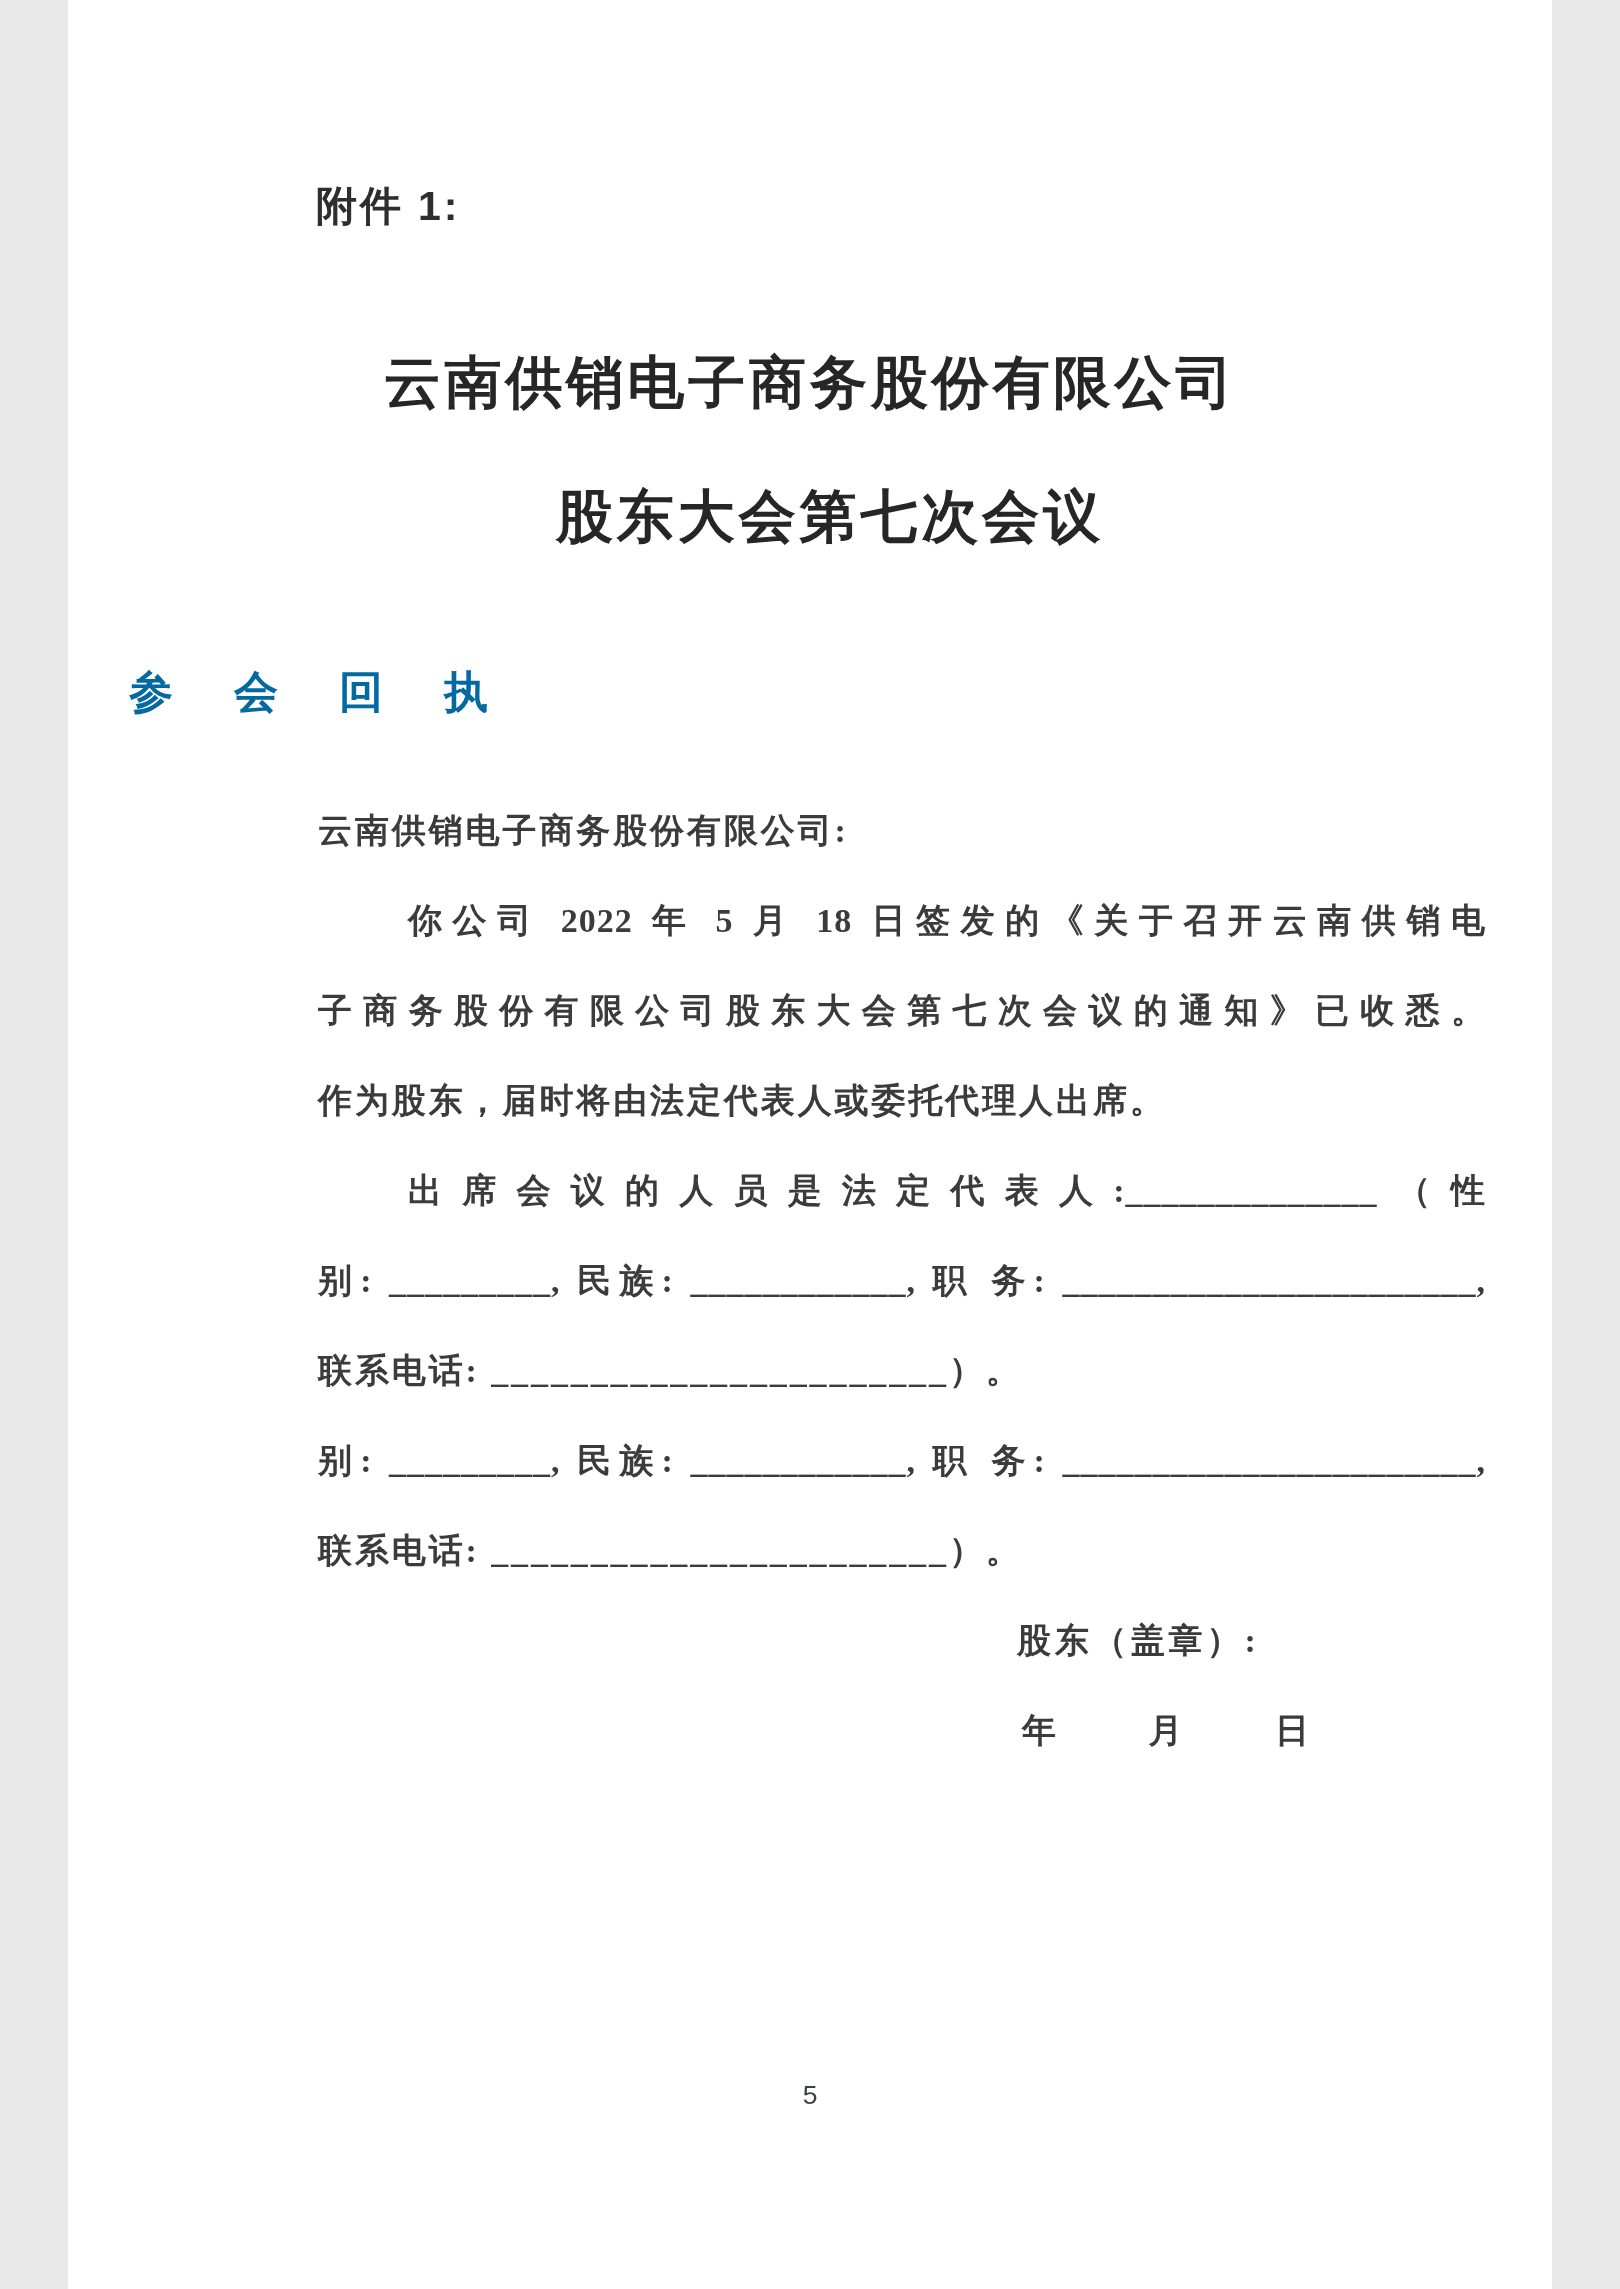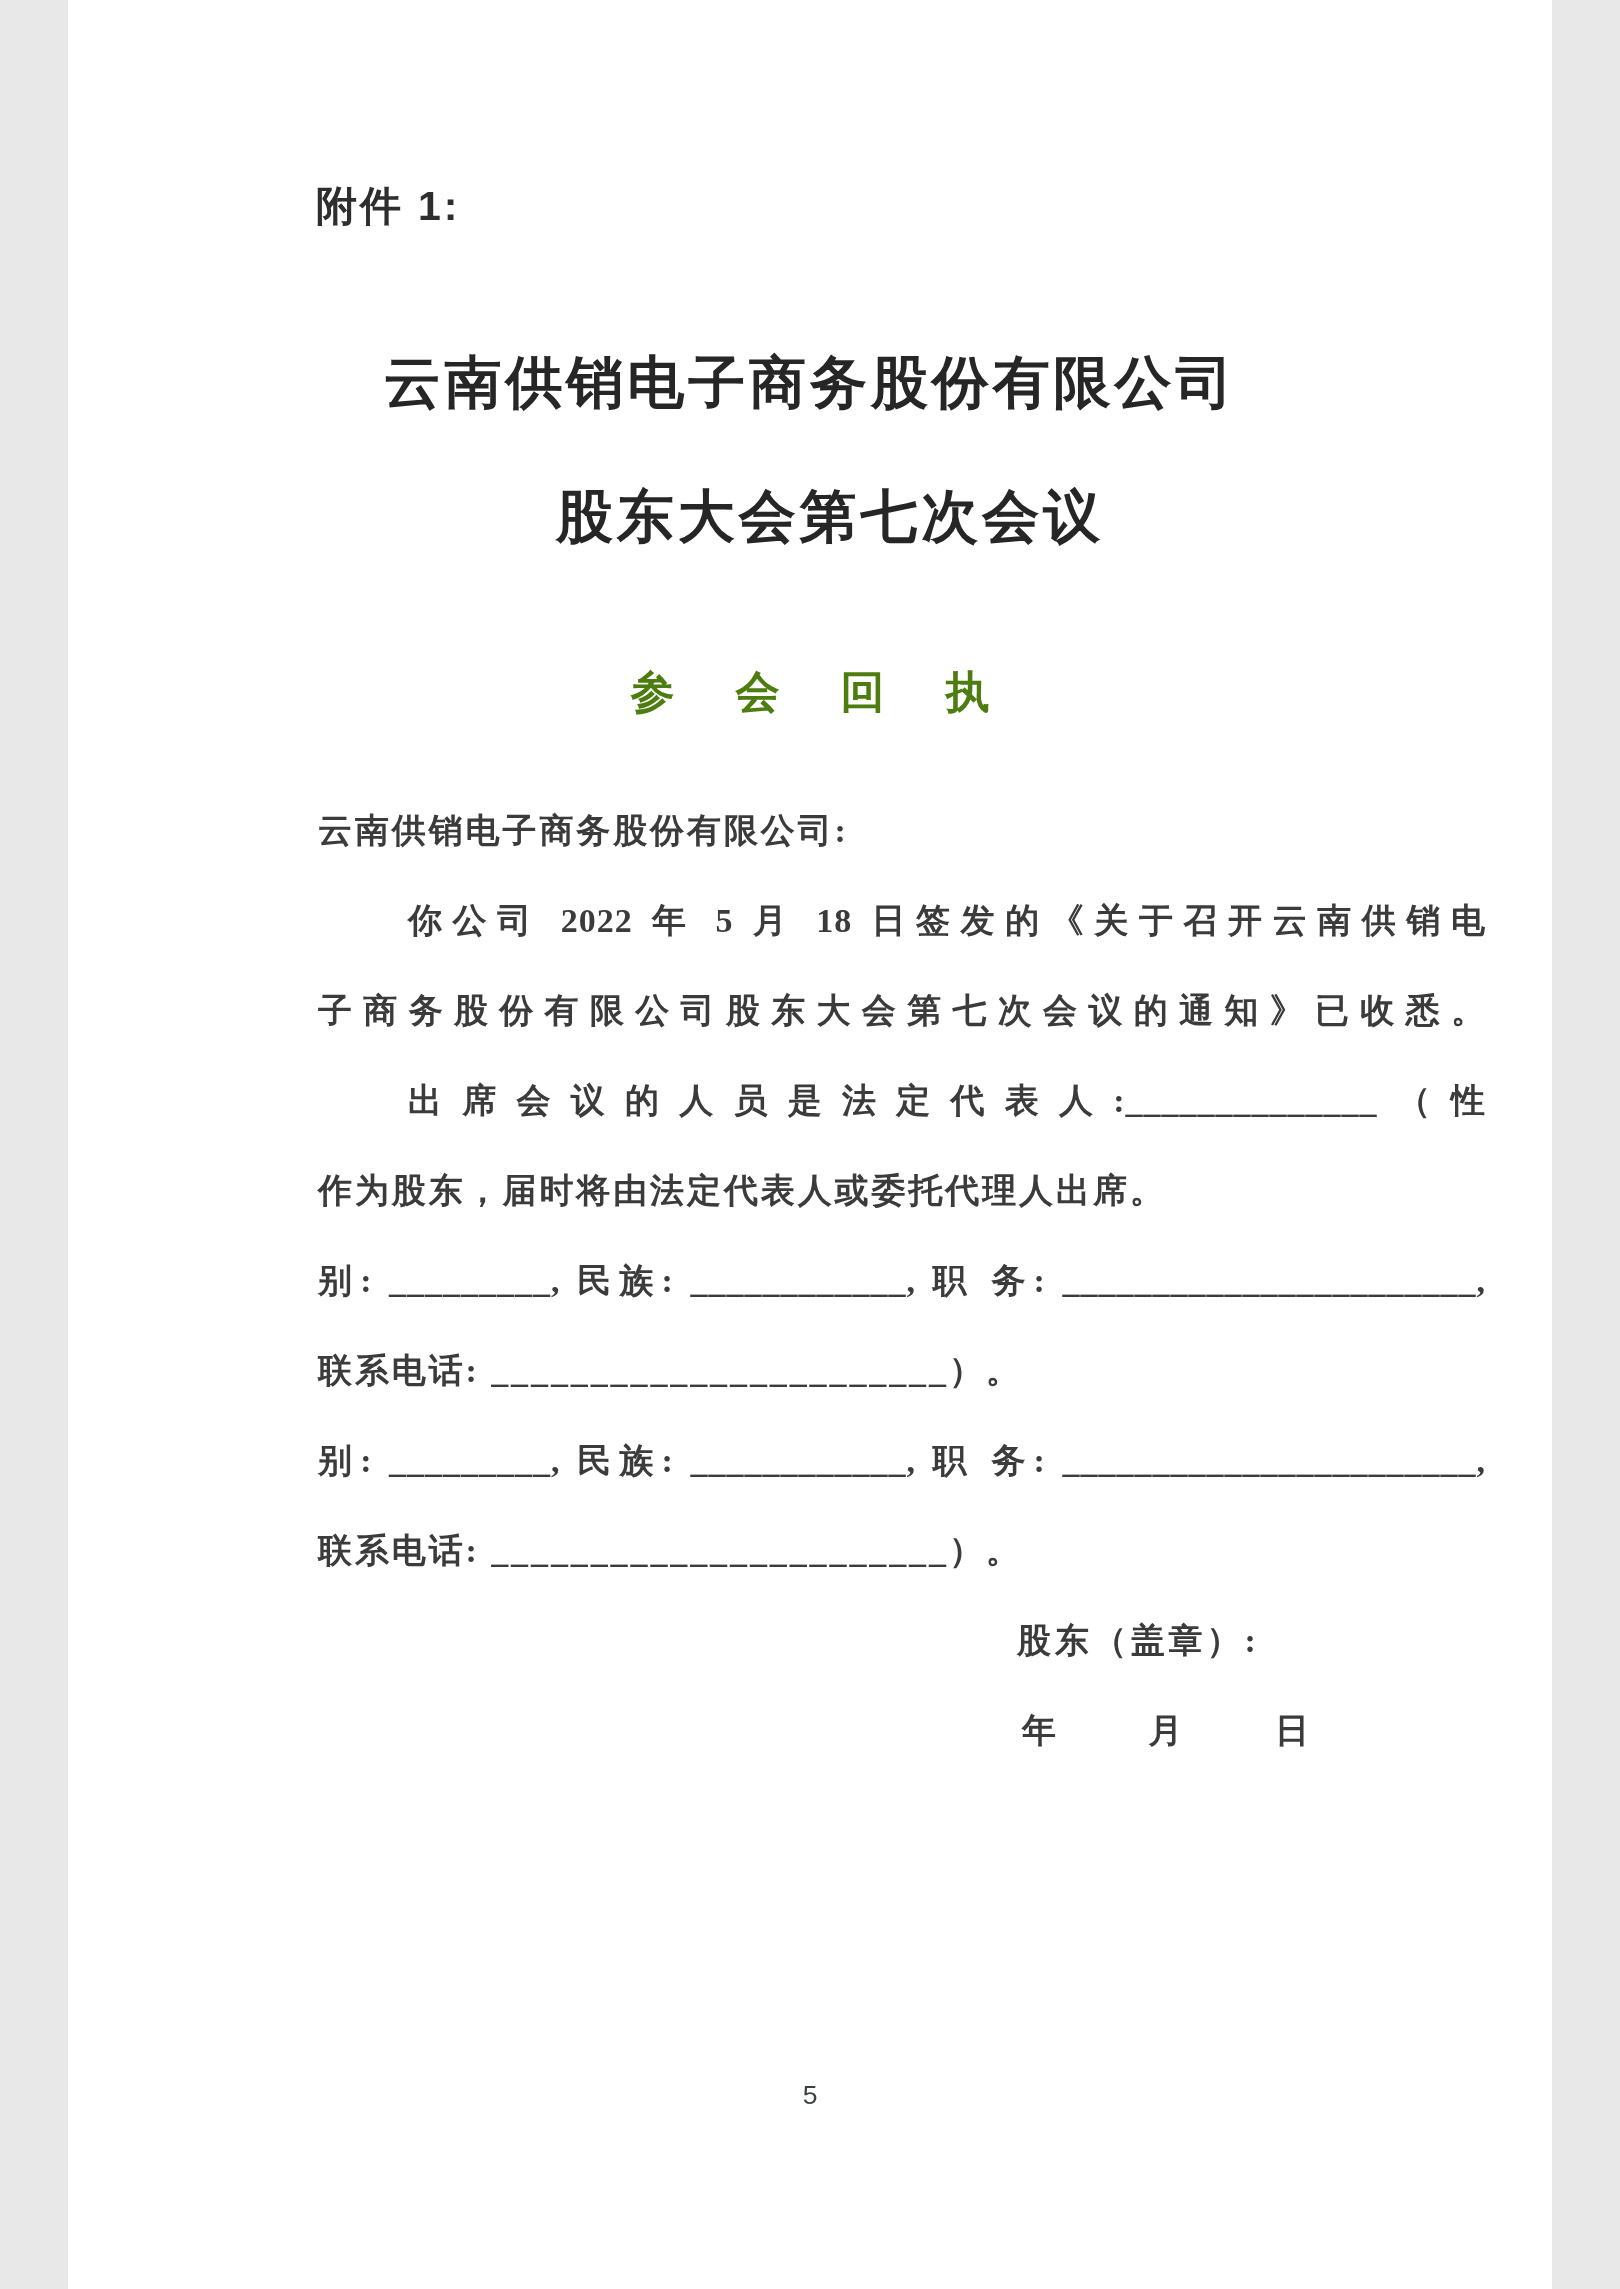--- a/index.html
+++ b/index.html
@@ -35,26 +35,25 @@
     color: #262626;
     font-family: Liberation Serif, serif;
   }
   .title-line1 { top: 345px; }
   .title-line2 { top: 479px; margin-left: 20px; }
   .subtitle {
     position: absolute;
     left: 0;
     top: 663px;
     width: 100%;
-    text-align: center;
     font-weight: 700;
     font-size: 44px;
     letter-spacing: 61px;
     padding-left: 61px; 
-    color: #4d7c0f;
+    color: #0369a1;
   }
   .body-block {
     position: absolute;
     left: 250px;
     top: 786px;
     width: 1168px;
     font-size: 34px;
     line-height: 90px;
     color: #3b3b3b;
     font-weight: bold;
@@ -90,22 +89,22 @@
   <div class="title title-line1">云南供销电子商务股份有限公司</div>
 
   <div class="title title-line2">股东大会第七次会议</div>
 
   <div class="subtitle">参会回执</div>
 
   <div class="body-block">
     <div class="line">云南供销电子商务股份有限公司:</div>
     <div class="line justify indent">你公司 2022 年 5 月 18 日签发的《关于召开云南供销电</div>
     <div class="line justify">子商务股份有限公司股东大会第七次会议的通知》已收悉。</div>
+    <div class="line">作为股东，届时将由法定代表人或委托代理人出席。</div>
     <div class="line justify indent">出席会议的人员是法定代表人:______________（性</div>
-    <div class="line">作为股东，届时将由法定代表人或委托代理人出席。</div>
     <div class="line justify">别: _________, 民族: ____________, 职 务: _______________________,</div>
     <div class="line">联系电话: _______________________）。</div>
     <div class="line justify">别: _________, 民族: ____________, 职 务: _______________________,</div>
     <div class="line">联系电话: _______________________）。</div>
     <div class="line sig">股东（盖章）:</div>
     <div class="line date">年 月 日</div>
   </div>
 
   <div class="page-number">5</div>
 

